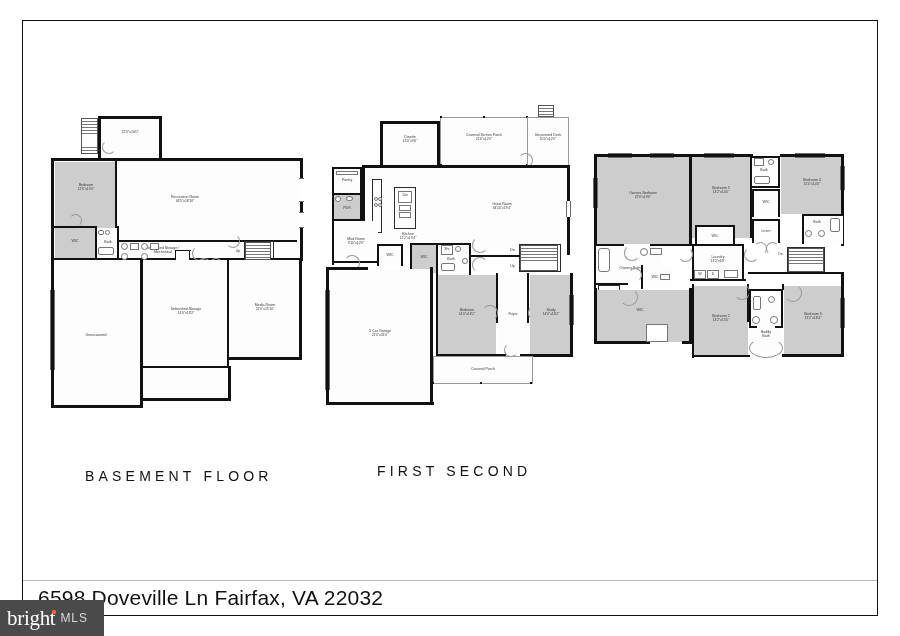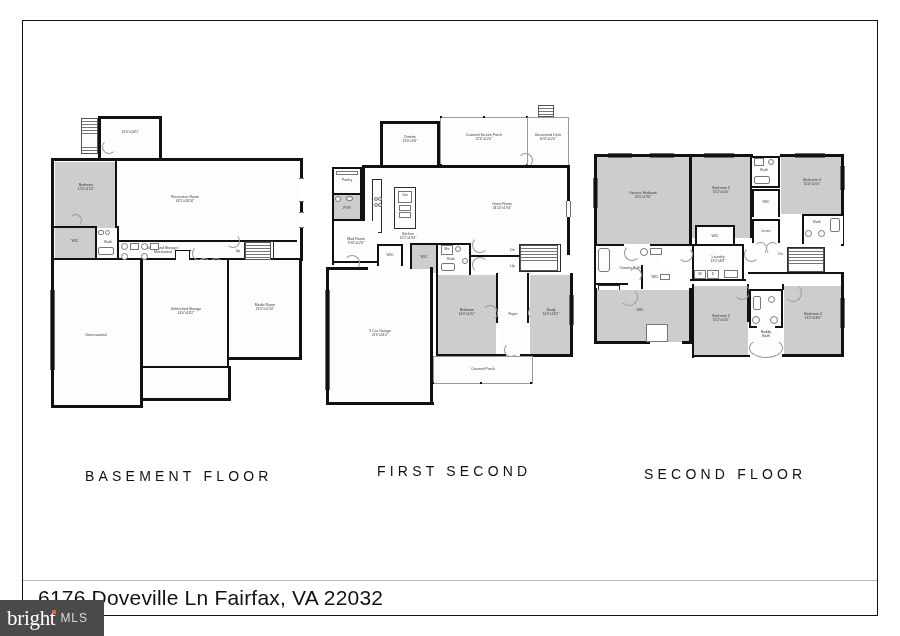--- a/index.html
+++ b/index.html
@@ -460,22 +460,21 @@
       <b>Bedroom 3</b>
       <span class="dim">13'2"x18'4"</span>
     </div>
     <div class="w" style="left:251px;top:125px;width:2.6px;height:84px;"></div>
     <div class="w" style="left:192px;top:206px;width:62px;height:2.6px;"></div>
     <div class="w" style="left:192px;top:136px;width:2.4px;height:6px;"></div>
     <div class="thin2" style="left:250px;top:150px;width:5px;height:30px;border-top:none;border-bottom:none;"></div>
     <div class="arcw" style="left:194px;top:136px;width:18px;height:18px;border-color:transparent;border-bottom-color:#999;border-right-color:#999;"></div>
     <div class="w" style="left:158px;top:124px;width:96px;height:2.2px;"></div>
 
-    <div class="floor-title" style="left:54px;top:318px;">SECOND FLOOR</div>
   </div>
 
-  <div class="address">6176 Doveville Ln Fairfax, VA 22032</div>
+  <div class="address">6598 Doveville Ln Fairfax, VA 22032</div>
   <div class="logo">
     <span class="b">bright<span class="dot"></span></span>
     <span class="mls">MLS</span>
   </div>
 
 </div>
 
 </body></html>

